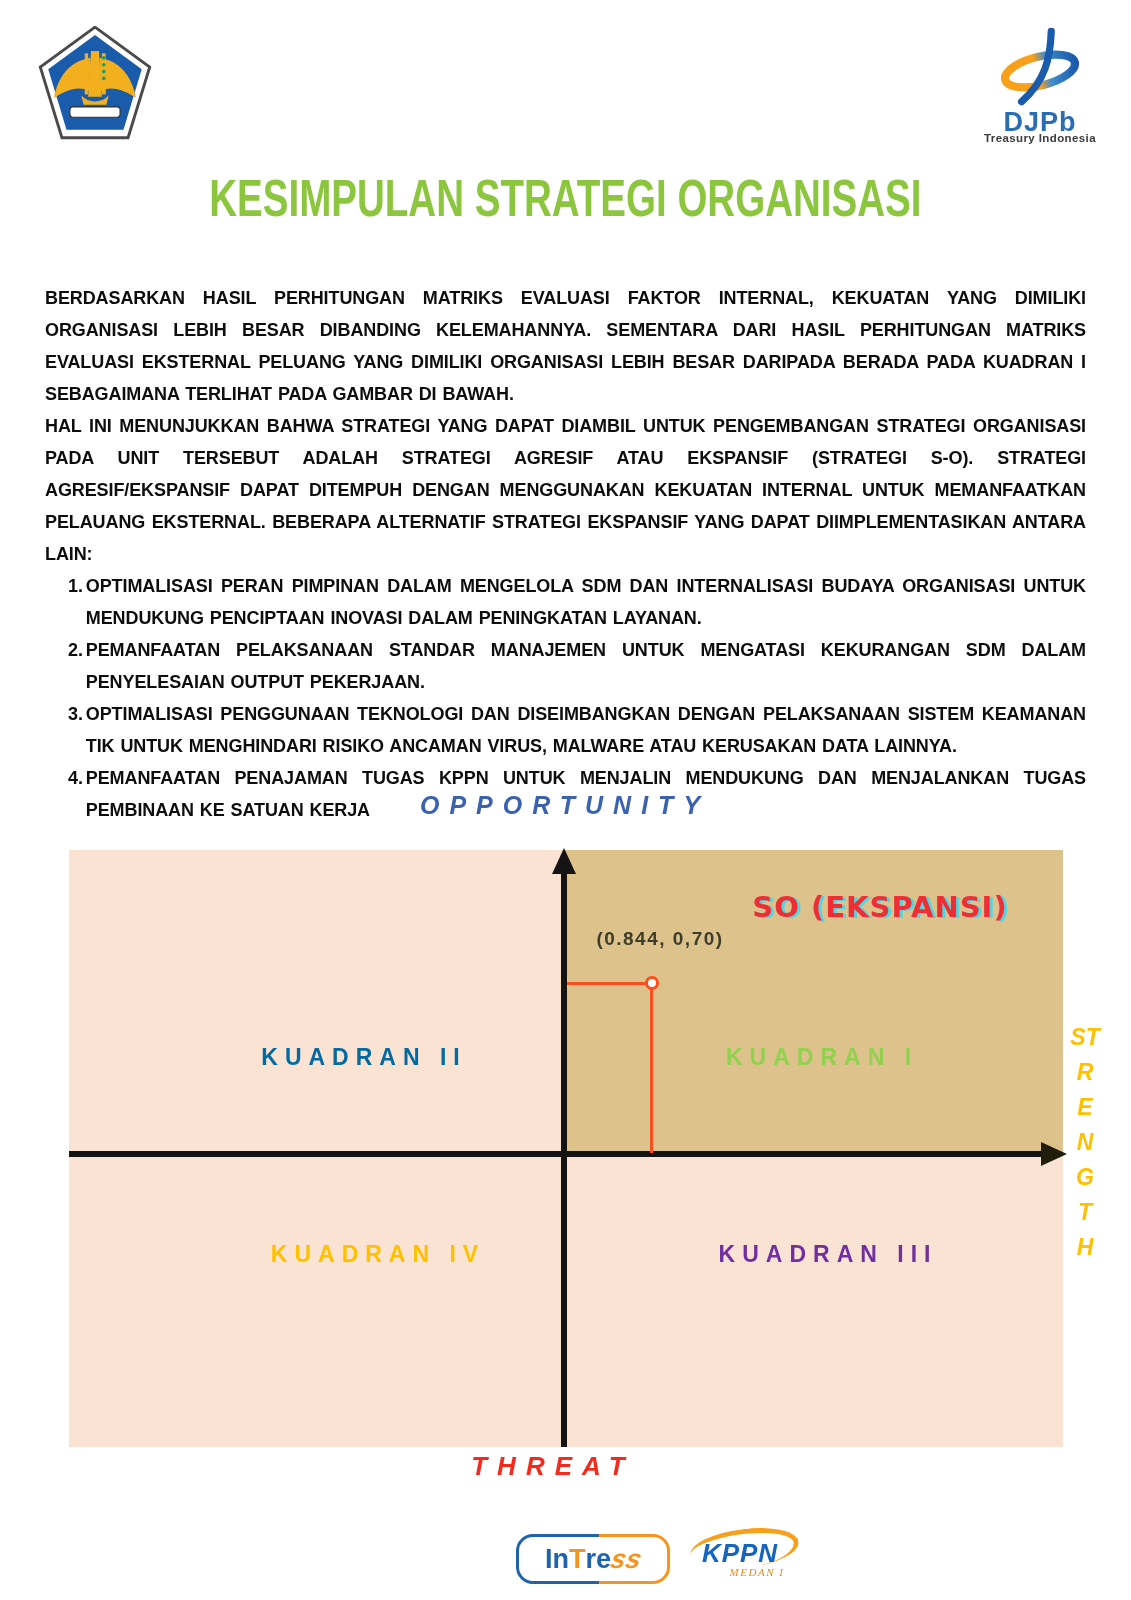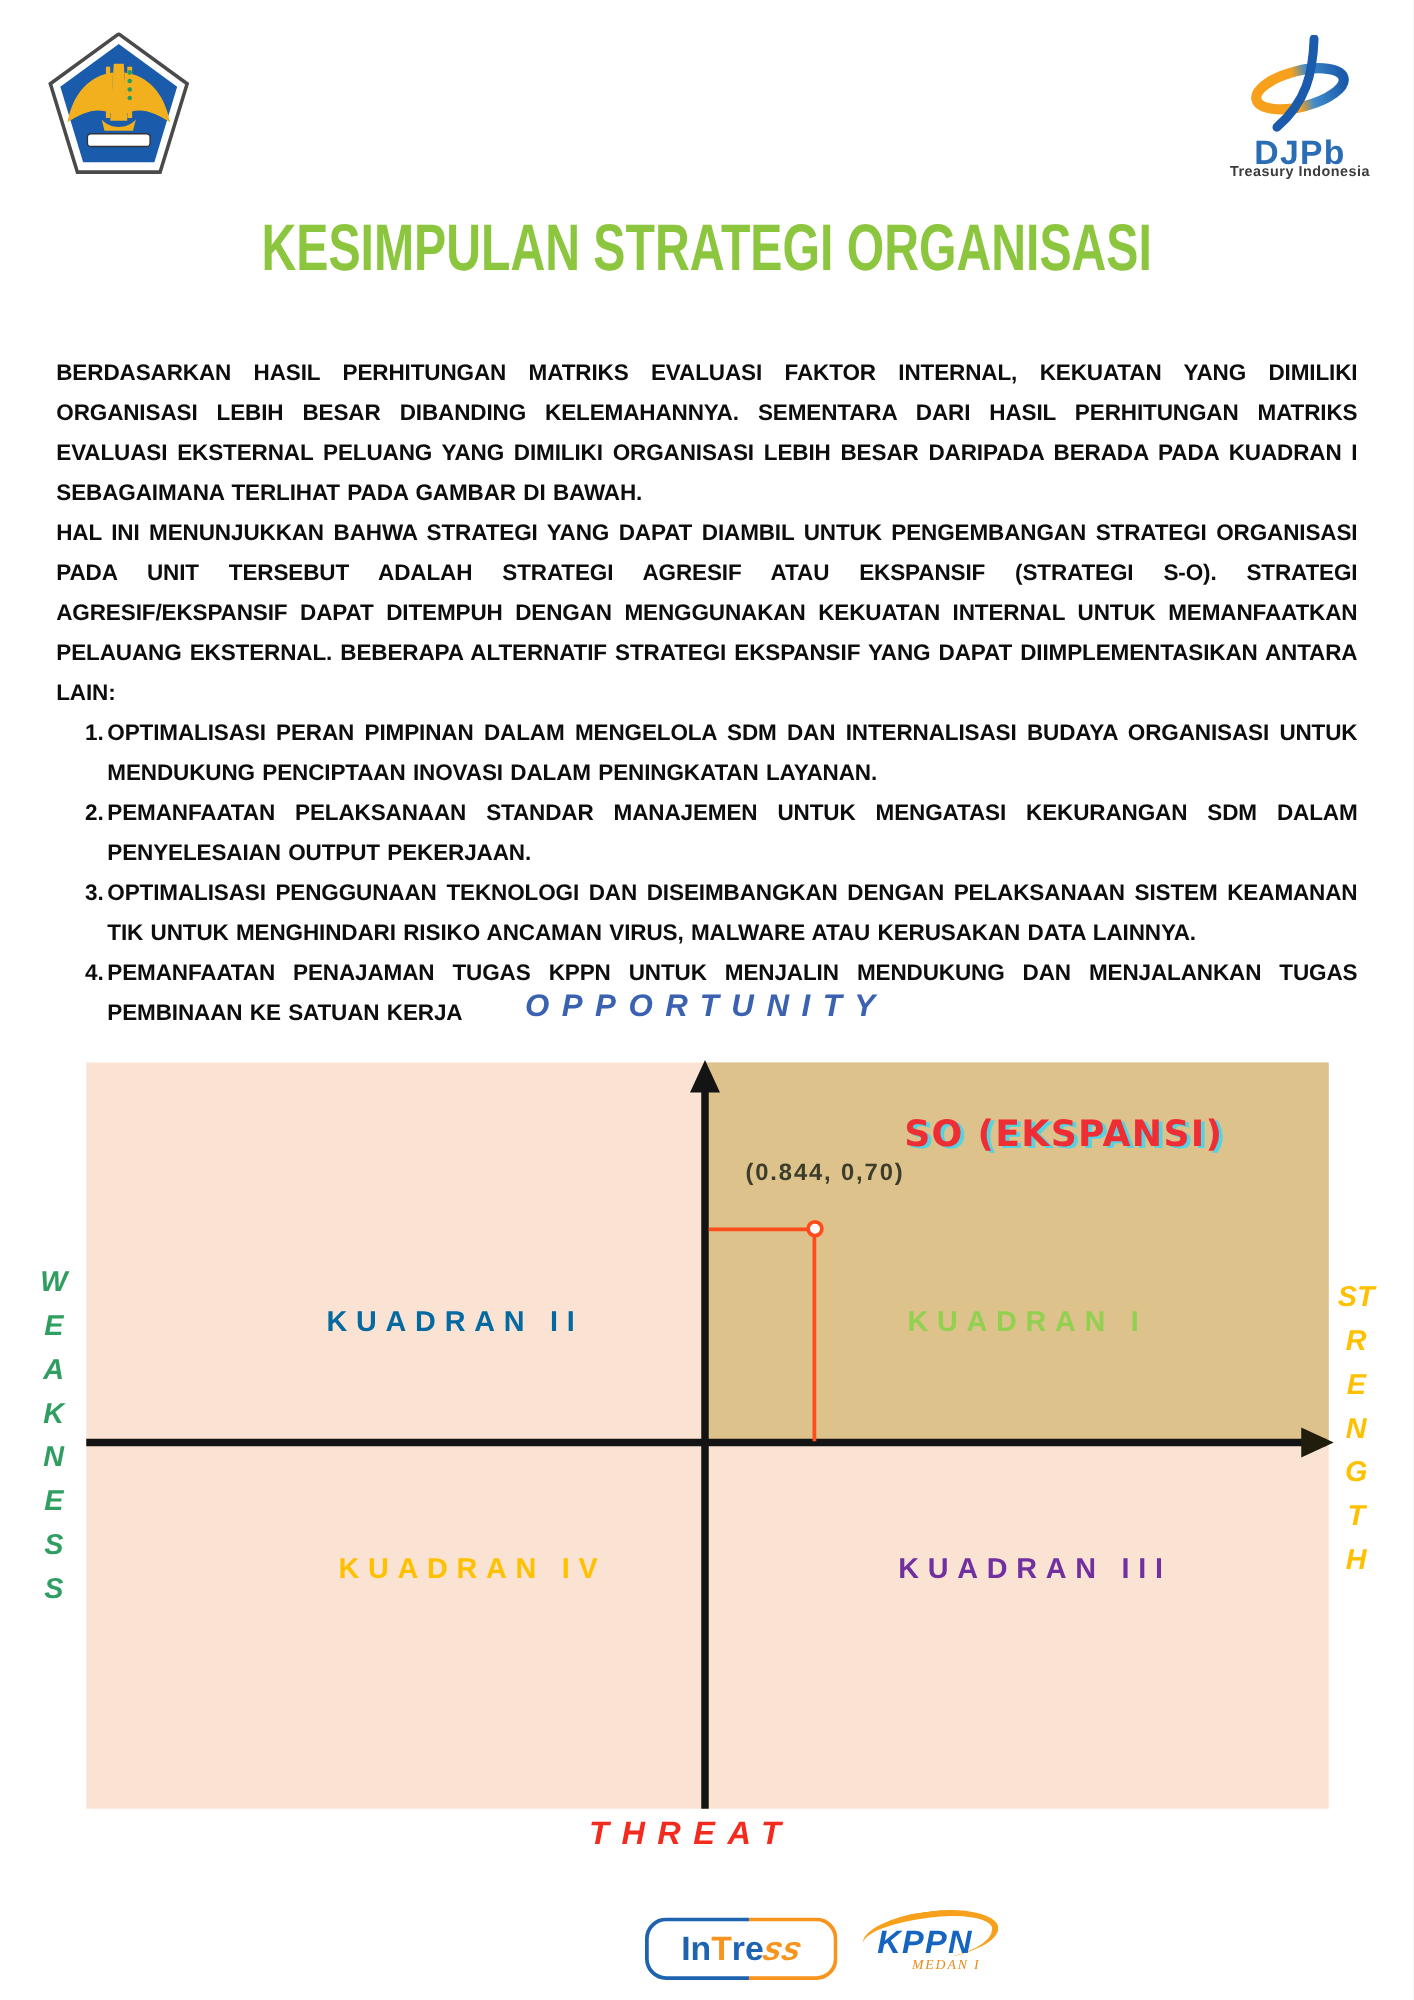--- a/index.html
+++ b/index.html
@@ -36,21 +36,21 @@
   .arrow-up{position:absolute;left:483px;top:-2px;width:0;height:0;
             border-left:12px solid transparent;border-right:12px solid transparent;
             border-bottom:26px solid #141414;}
   .arrow-right{position:absolute;left:972px;top:292px;width:0;height:0;
             border-top:12px solid transparent;border-bottom:12px solid transparent;
             border-left:26px solid #201d0c;}
   .pt-h{position:absolute;left:498px;top:132px;width:86px;height:3px;background:#ff4c1c;}
   .pt-v{position:absolute;left:581px;top:133px;width:3px;height:170px;background:#ff4c1c;}
   .pt-marker{position:absolute;left:576px;top:126px;width:8px;height:8px;background:#fff;
             border:3px solid #ff4c1c;border-radius:50%;}
-  .so-label{position:absolute;left:570px;top:40px;width:424px;text-align:center;
+  .so-label{position:absolute;left:599px;top:40px;width:424px;text-align:center;
             font-family:"DejaVu Sans",sans-serif;font-size:29px;font-weight:bold;
             letter-spacing:1px;color:#ee2e34;text-shadow:3px 1px 0 #52d4e2;white-space:nowrap;}
   .pt-label{position:absolute;left:496px;top:78px;width:190px;text-align:center;
             font-size:19px;font-weight:bold;letter-spacing:1.5px;color:#3d3d2b;white-space:nowrap;}
   .quad-label{position:absolute;font-size:23px;font-weight:bold;letter-spacing:7px;
             text-align:center;white-space:nowrap;}
   .q2{left:165px;top:194px;width:260px;color:#0369a1;}
   .q1{left:618px;top:194px;width:270px;color:#92d050;}
   .q4{left:179px;top:391px;width:260px;color:#ffc000;text-align:center;}
   .q3{left:624px;top:391px;width:270px;color:#7030a0;}
@@ -146,21 +146,20 @@
       </li>
       <li>
         <span class="num">4.</span>
         <span class="itxt">PEMANFAATAN PENAJAMAN TUGAS KPPN UNTUK MENJALIN MENDUKUNG DAN MENJALANKAN TUGAS PEMBINAAN KE SATUAN KERJA</span>
       </li>
     </ol>
   </div>
 
   <div id="opportunity" class="axis-cap">OPPORTUNITY</div>
   <div id="threat" class="axis-cap">THREAT</div>
-  <div id="weakness" class="side-cap">WEAKNESS</div>
   <div id="strength" class="side-cap">STRENGTH</div>
 
   <div id="chart">
     <div class="quad1-bg"></div>
 
     <div class="axis-v"></div>
     <div class="axis-h"></div>
     <div class="arrow-up"></div>
     <div class="arrow-right"></div>
 

